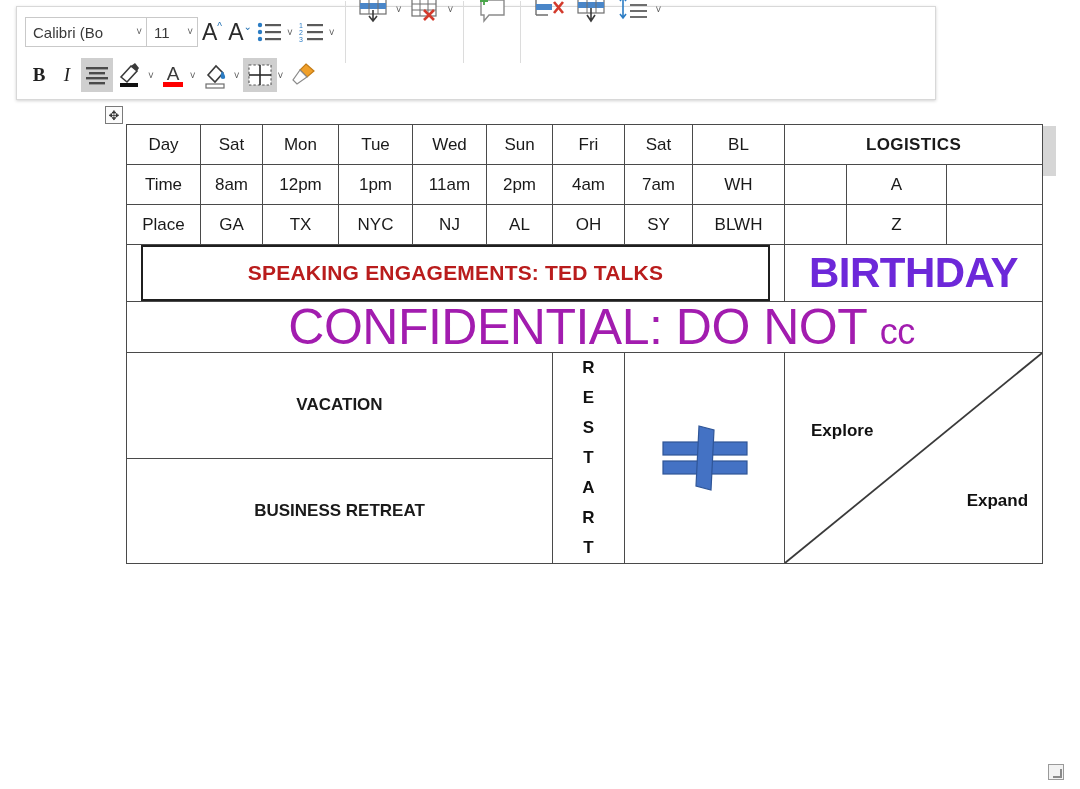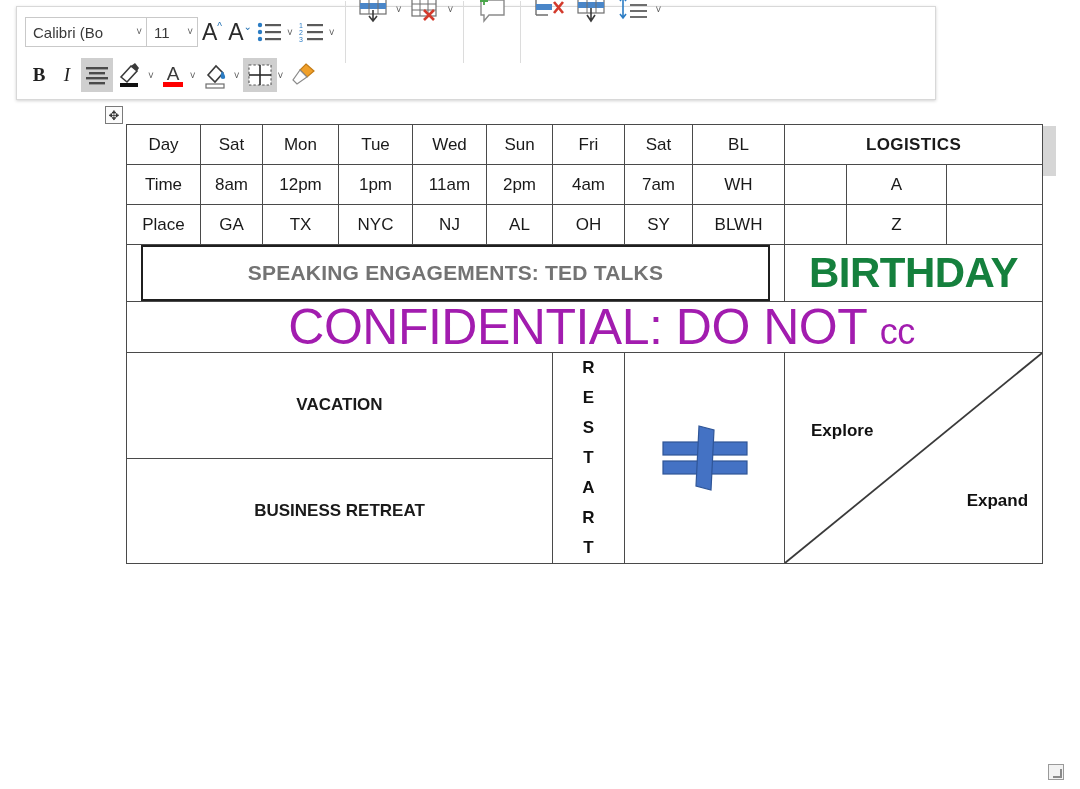--- a/index.html
+++ b/index.html
@@ -115,27 +115,27 @@
 
   
   td.tall-speaking { height: 142px; position: relative; }
   td.tall-birthday { height: 142px; }
   .speaking-box {
     margin: 0 14px;
     border: 2px solid #1f1f1f;
     height: 56px;
     display: flex; align-items: center; justify-content: center;
     font-weight: bold; font-size: 21px; letter-spacing: .2px;
-    color: #737373;
+    color: #b91c1c;
   }
   .birthday-txt {
     font-weight: bold;
     font-size: 42px;
     letter-spacing: -0.5px;
-    color: #15803d;
+    color: #6d28d9;
     text-align: right;
   }
 
   td.confidential {
     height: 76px;
     text-align: left;
   }
   .confid-txt {
     color: #a21caf;
     font-size: 50px;

